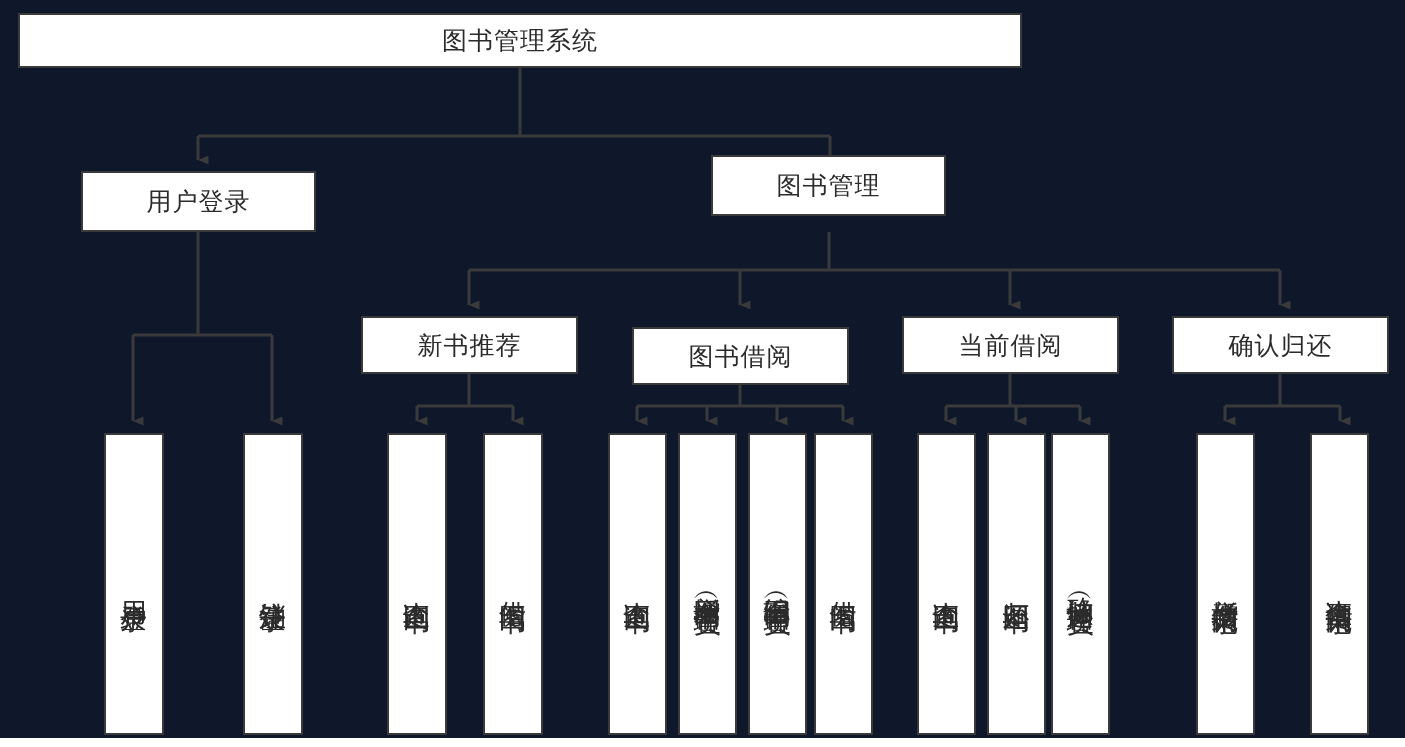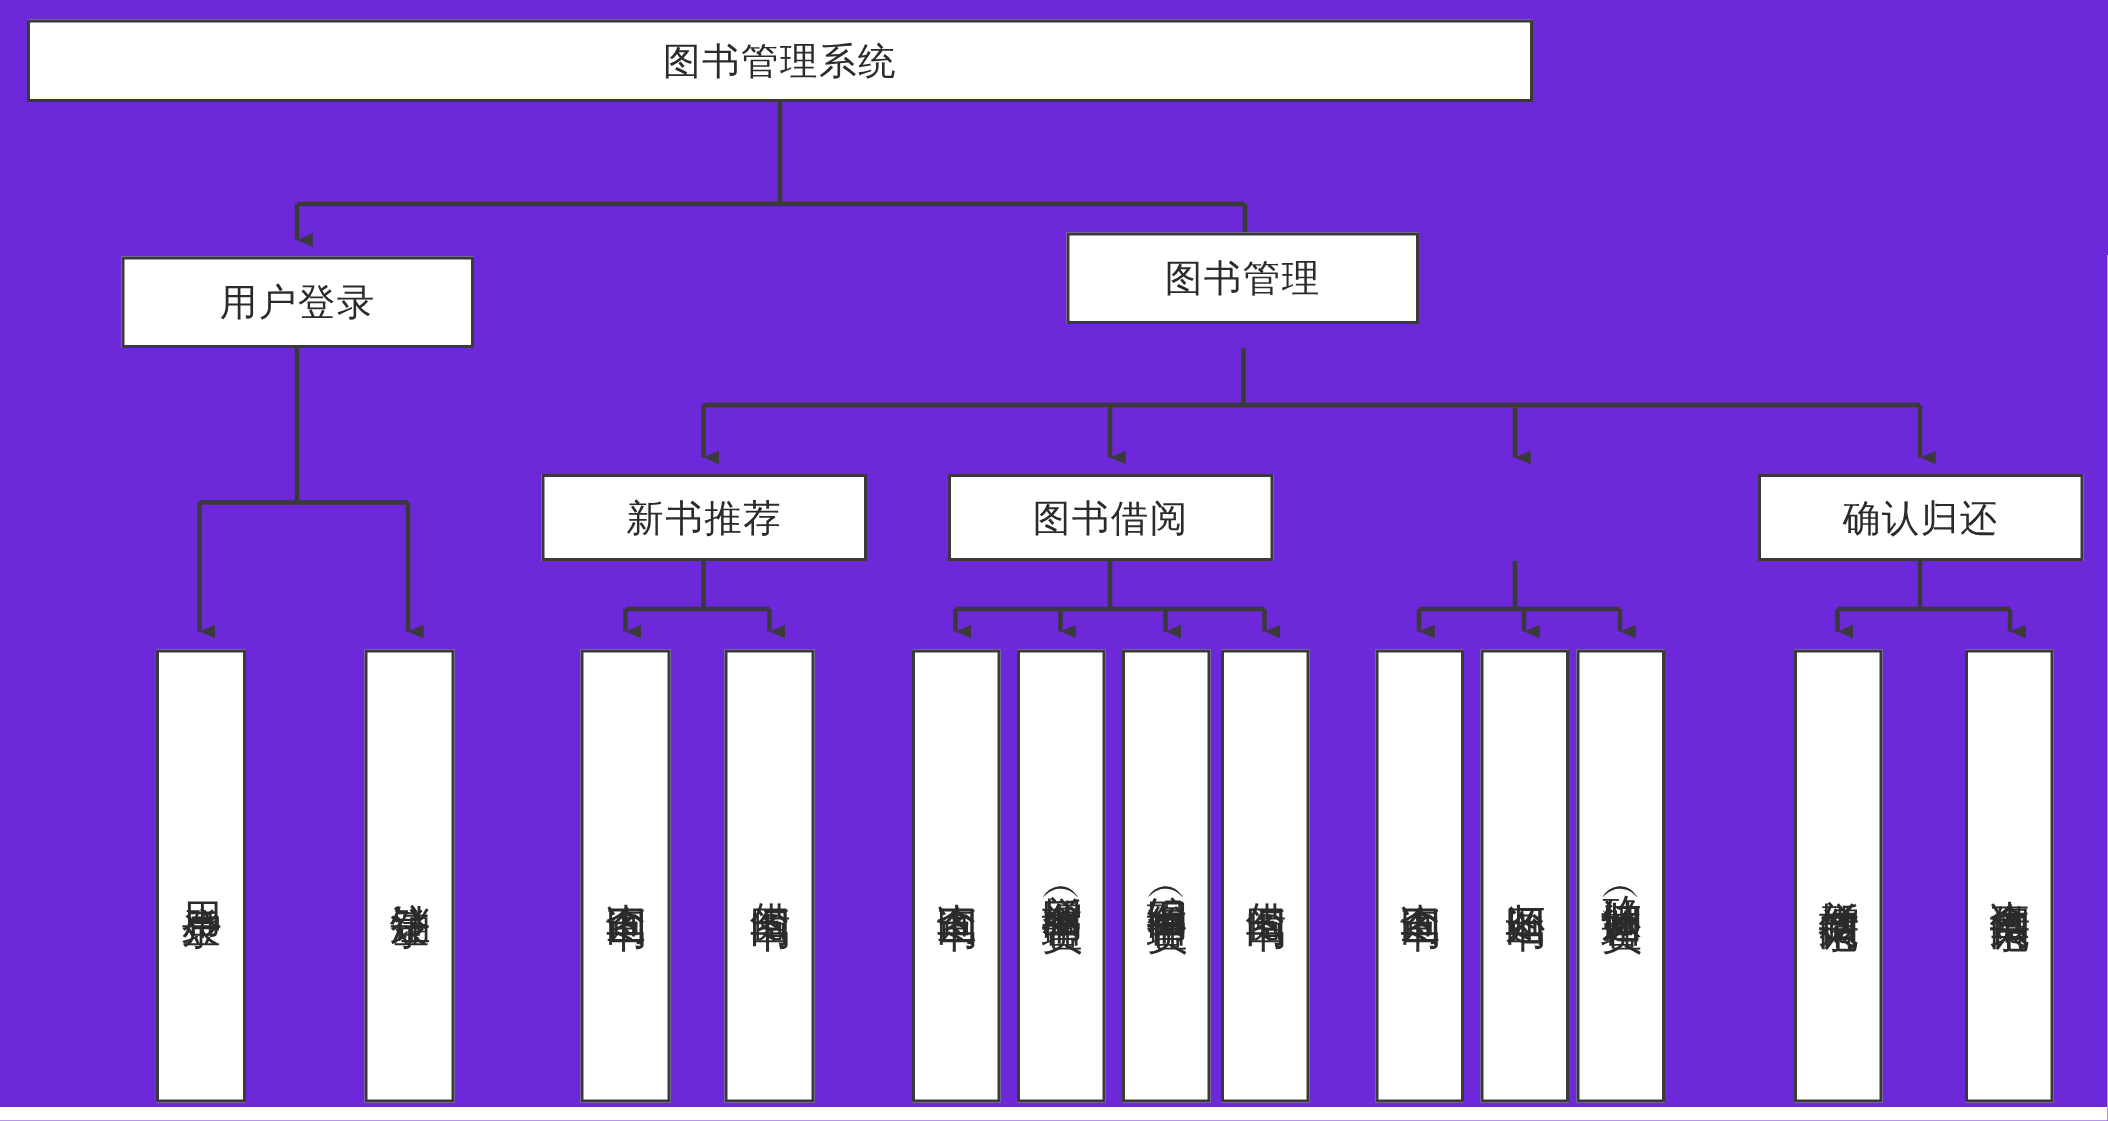--- a/index.html
+++ b/index.html
@@ -8,21 +8,21 @@
     padding: 0;
     background: #ffffff;
   }
   body {
     font-family: "DejaVu Sans", "Liberation Sans", sans-serif;
   }
   #diagram-root {
     position: relative;
     width: 1405px;
     height: 738px;
-    background: #6d28d9;
+    background: #0f172a;
     overflow: hidden;
   }
   #diagram-svg {
     position: absolute;
     left: 0;
     top: 0;
     width: 1405px;
     height: 747px;
   }
   .node {
@@ -117,21 +117,22 @@
       <line x1="1340" y1="406" x2="1340" y2="421" marker-end="url(#arrowhead)"></line>
     </g>
   </svg>
 
   <div class="node node-h node-root" style="left:18px; top:13px; width:1004px; height:55px;">图书管理系统</div>
 
   <div class="node node-h" style="left:81px; top:171px; width:235px; height:61px;">用户登录</div>
   <div class="node node-h" style="left:711px; top:155px; width:235px; height:61px;">图书管理</div>
 
   <div class="node node-h" style="left:361px; top:316px; width:217px; height:58px;">新书推荐</div>
-  <div class="node node-h" style="left:632px; top:316px; width:217px; height:58px;">图书借阅</div>
+  <div class="node node-h" style="left:632px; top:327px; width:217px; height:58px;">图书借阅</div>
+  <div class="node node-h" style="left:902px; top:316px; width:217px; height:58px;">当前借阅</div>
   <div class="node node-h" style="left:1172px; top:316px; width:217px; height:58px;">确认归还</div>
 
   <div class="node node-v" style="left:104px; top:433px; width:60px; height:302px;">用户登录</div>
   <div class="node node-v" style="left:243px; top:433px; width:60px; height:302px;">注销登录</div>
 
   <div class="node node-v" style="left:387px; top:433px; width:60px; height:302px;">查询图书</div>
   <div class="node node-v" style="left:483px; top:433px; width:60px; height:302px;">借阅图书</div>
 
   <div class="node node-v" style="left:608px; top:433px; width:59px; height:302px;">查询图书</div>
   <div class="node node-v" style="left:678px; top:433px; width:59px; height:302px;">新增图书（管理员）</div>

